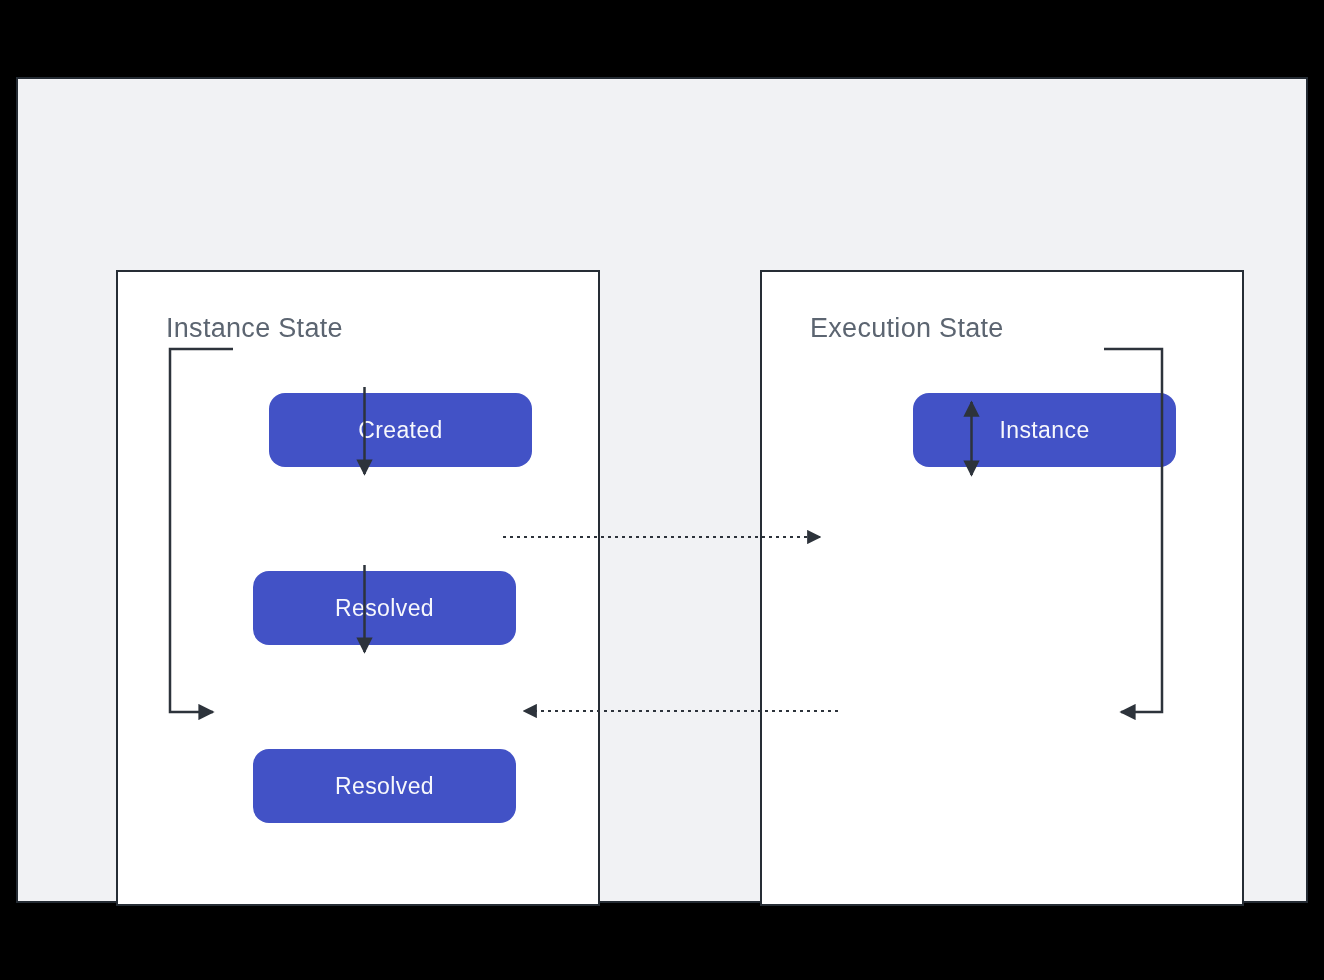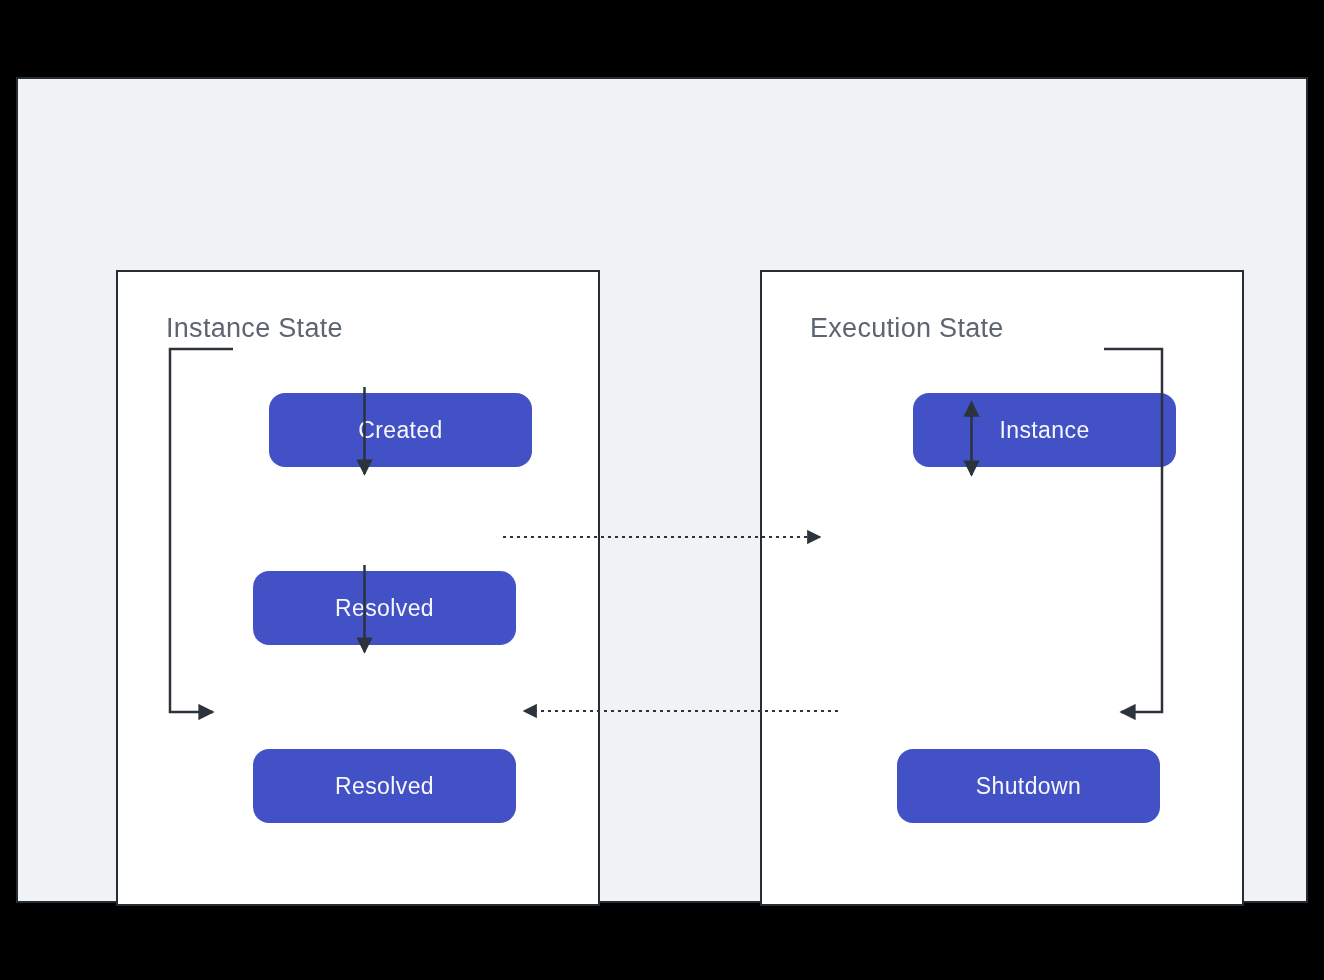--- a/index.html
+++ b/index.html
@@ -75,21 +75,20 @@
   <div class="panel panel-instance">
     <div class="panel-title">Instance State</div>
     <div class="node node-row1">Created</div>
     <div class="node node-row2">Resolved</div>
     <div class="node node-row3">Resolved</div>
   </div>
 
   <div class="panel panel-execution">
     <div class="panel-title">Execution State</div>
     <div class="node node-row1">Instance</div>
-    <div class="node node-row3">Shutdown</div>
   </div>
 
 </div>
 
 <svg class="edges" viewBox="0 0 1324 980" xmlns="http://www.w3.org/2000/svg" aria-hidden="true">
   <defs>
     <marker id="ah" viewBox="0 0 10 10" refX="9" refY="5" markerWidth="6.5" markerHeight="6.5" orient="auto">
       <path d="M0,0 L10,5 L0,10 Z" fill="#2d333b"></path>
     </marker>
     <marker id="ahs" viewBox="0 0 10 10" refX="9" refY="5" markerWidth="6.5" markerHeight="6.5" orient="auto-start-reverse">

